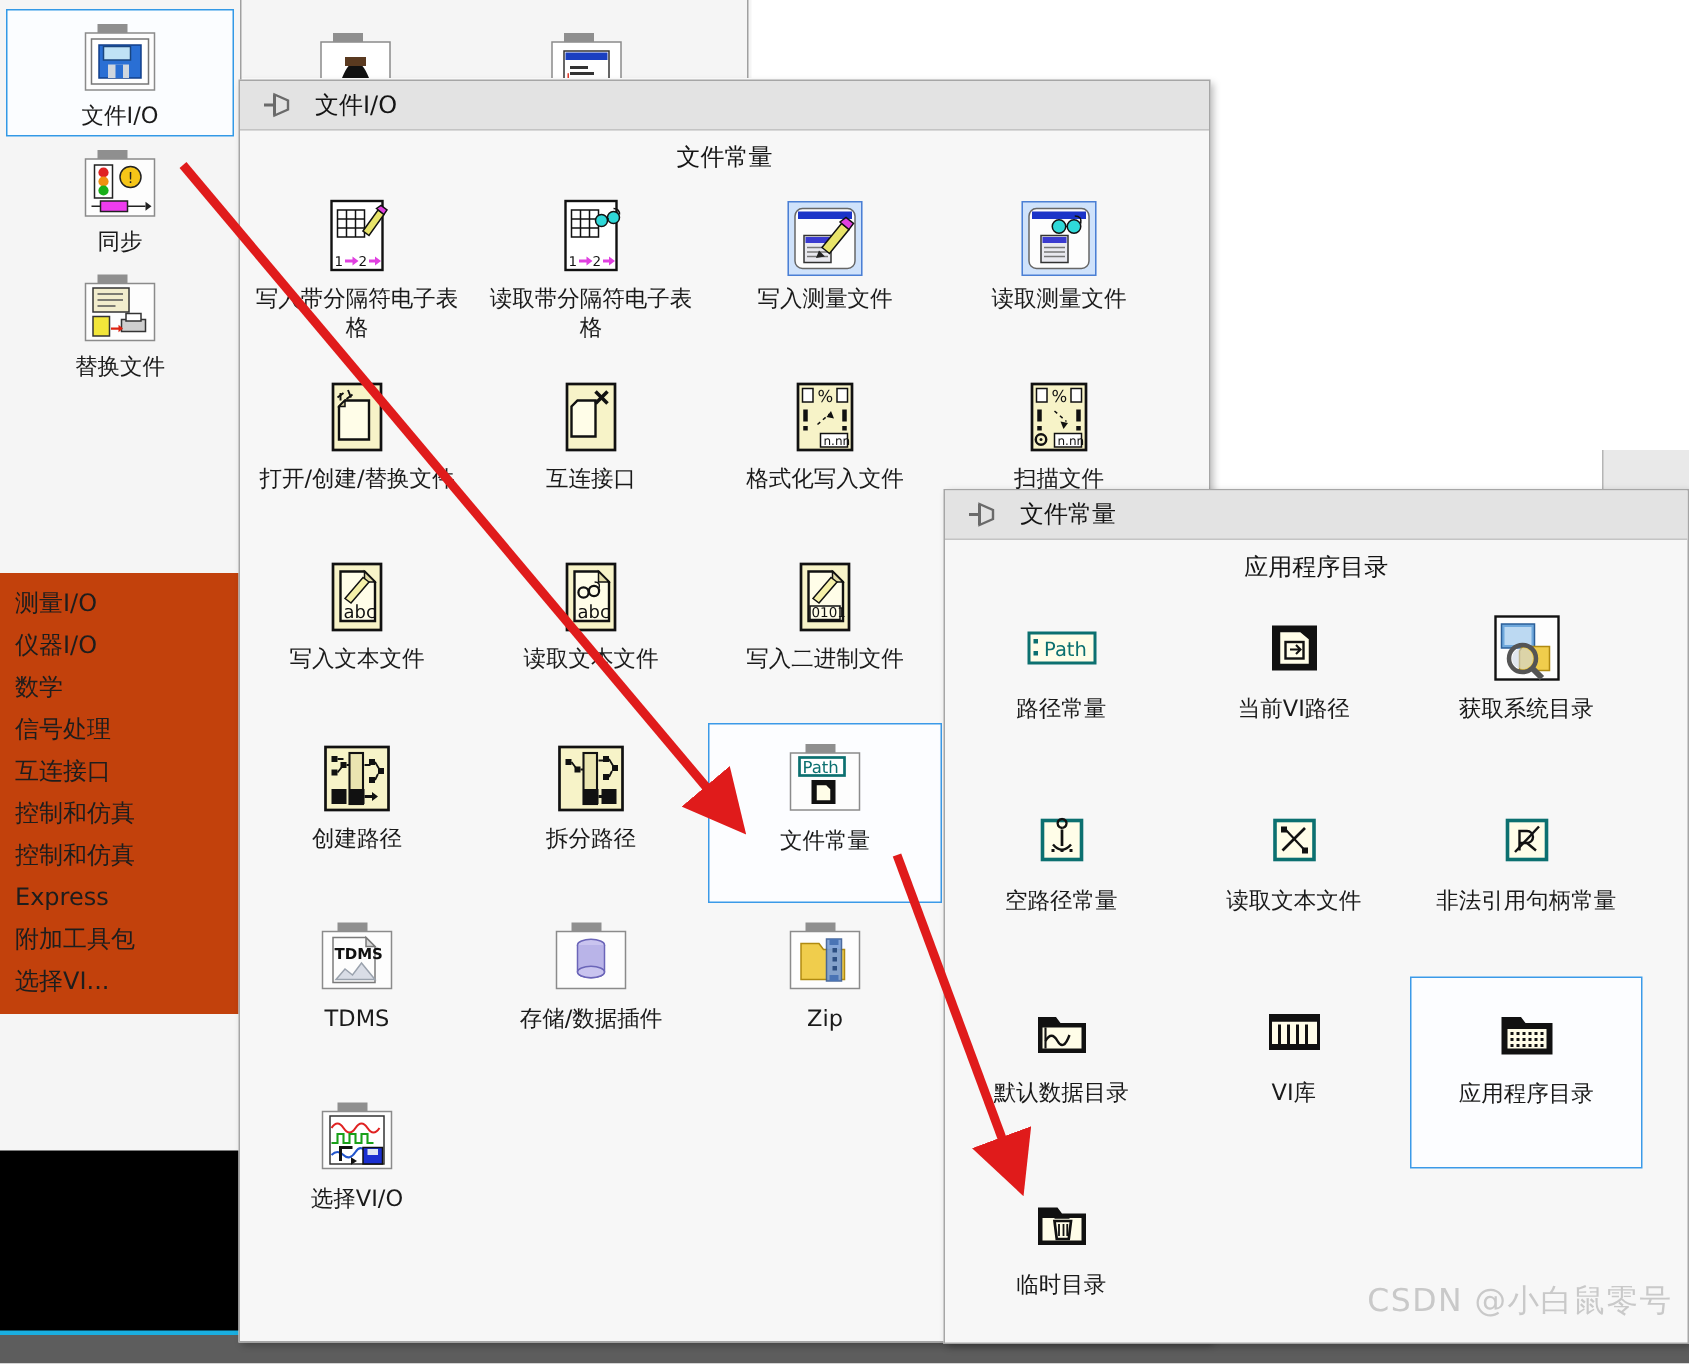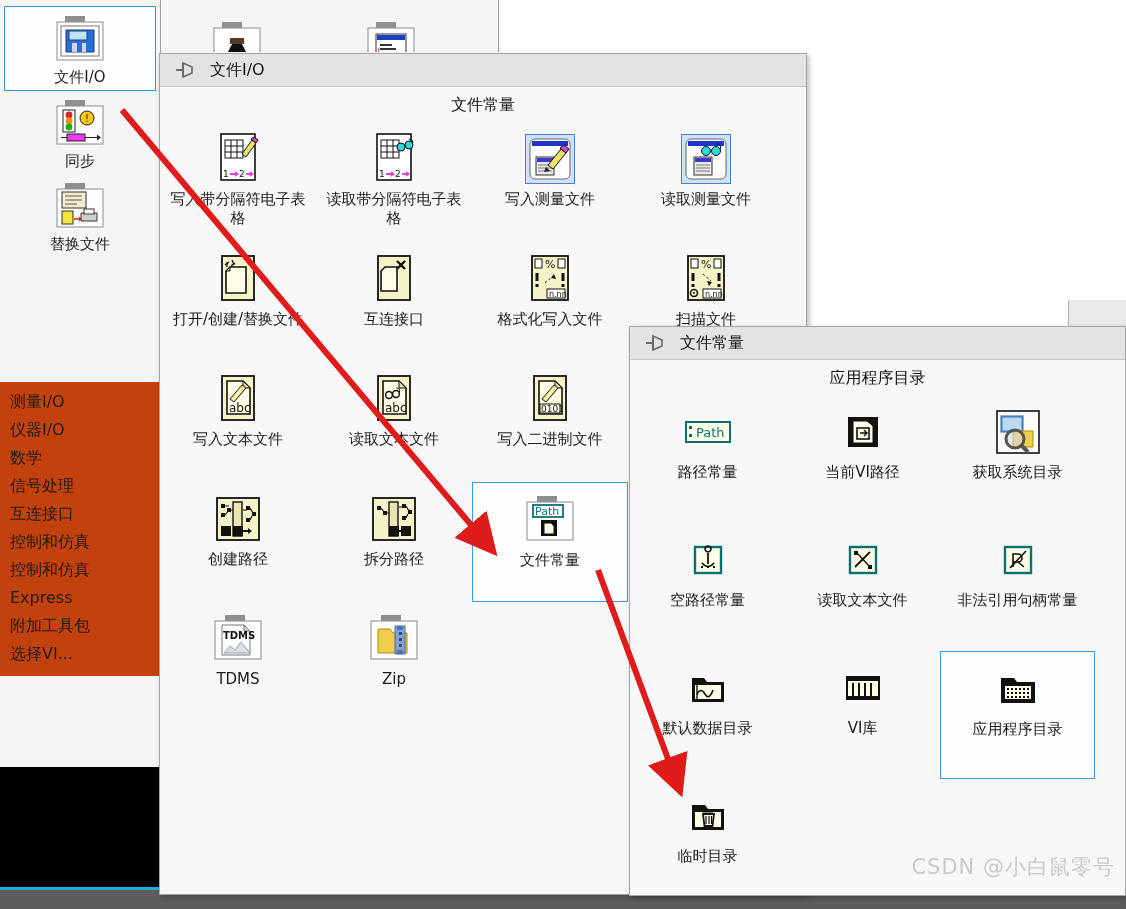--- a/index.html
+++ b/index.html
@@ -518,20 +518,32 @@
           <rect x="16" y="3" width="20" height="6" fill="#8f8f8f"></rect>
           <path d="M13 13 h22 l6 6 v24 h-28 z" fill="#fdfdfd" stroke="#7a7a7a"></path>
           <path d="M35 13 v6 h6 z" fill="#d9d9d9" stroke="#7a7a7a"></path>
           <text x="14" y="27" font-size="10" font-family="DejaVu Sans" font-weight="bold" fill="#111">TDMS</text>
           <path d="M15 41 l6 -7 l5 4 l6 -8 l9 11 z" fill="#d9dde6" stroke="#9aa2ad"></path>
         </svg>
       </div>
       <div class="pal-label">TDMS</div>
     </div>
 
+    <div class="pal-cell">
+      <div class="pal-ico-wrap">
+        <svg width="58" height="54">
+          <rect x="6" y="9" width="46" height="38" fill="#fdfdfd" stroke="#8b8b8b"></rect>
+          <rect x="16" y="3" width="20" height="6" fill="#8f8f8f"></rect>
+          <ellipse cx="29" cy="18" rx="9" ry="3.8" fill="#c9c4ef" stroke="#6b65b8"></ellipse>
+          <path d="M20 18 v18 a9 3.8 0 0 0 18 0 v-18" fill="#b9b4e8" stroke="#6b65b8"></path>
+          <ellipse cx="29" cy="36" rx="9" ry="3.8" fill="#c9c4ef" stroke="#6b65b8"></ellipse>
+        </svg>
+      </div>
+      <div class="pal-label">存储/数据插件</div>
+    </div>
 
     <div class="pal-cell">
       <div class="pal-ico-wrap">
         <svg width="58" height="54">
           <rect x="6" y="9" width="46" height="38" fill="#fdfdfd" stroke="#8b8b8b"></rect>
           <rect x="16" y="3" width="20" height="6" fill="#8f8f8f"></rect>
           <path d="M13 17 h12 l3 4 h14 v20 h-29 z" fill="#f0cd4c" stroke="#b08a10"></path>
           <path d="M30 14 h10 v28 h-10 z" fill="#7b9fd6" stroke="#3d5f96" opacity="0.92"></path>
           <g fill="#4a74b5">
               <rect x="32" y="14" width="6" height="4"></rect>

